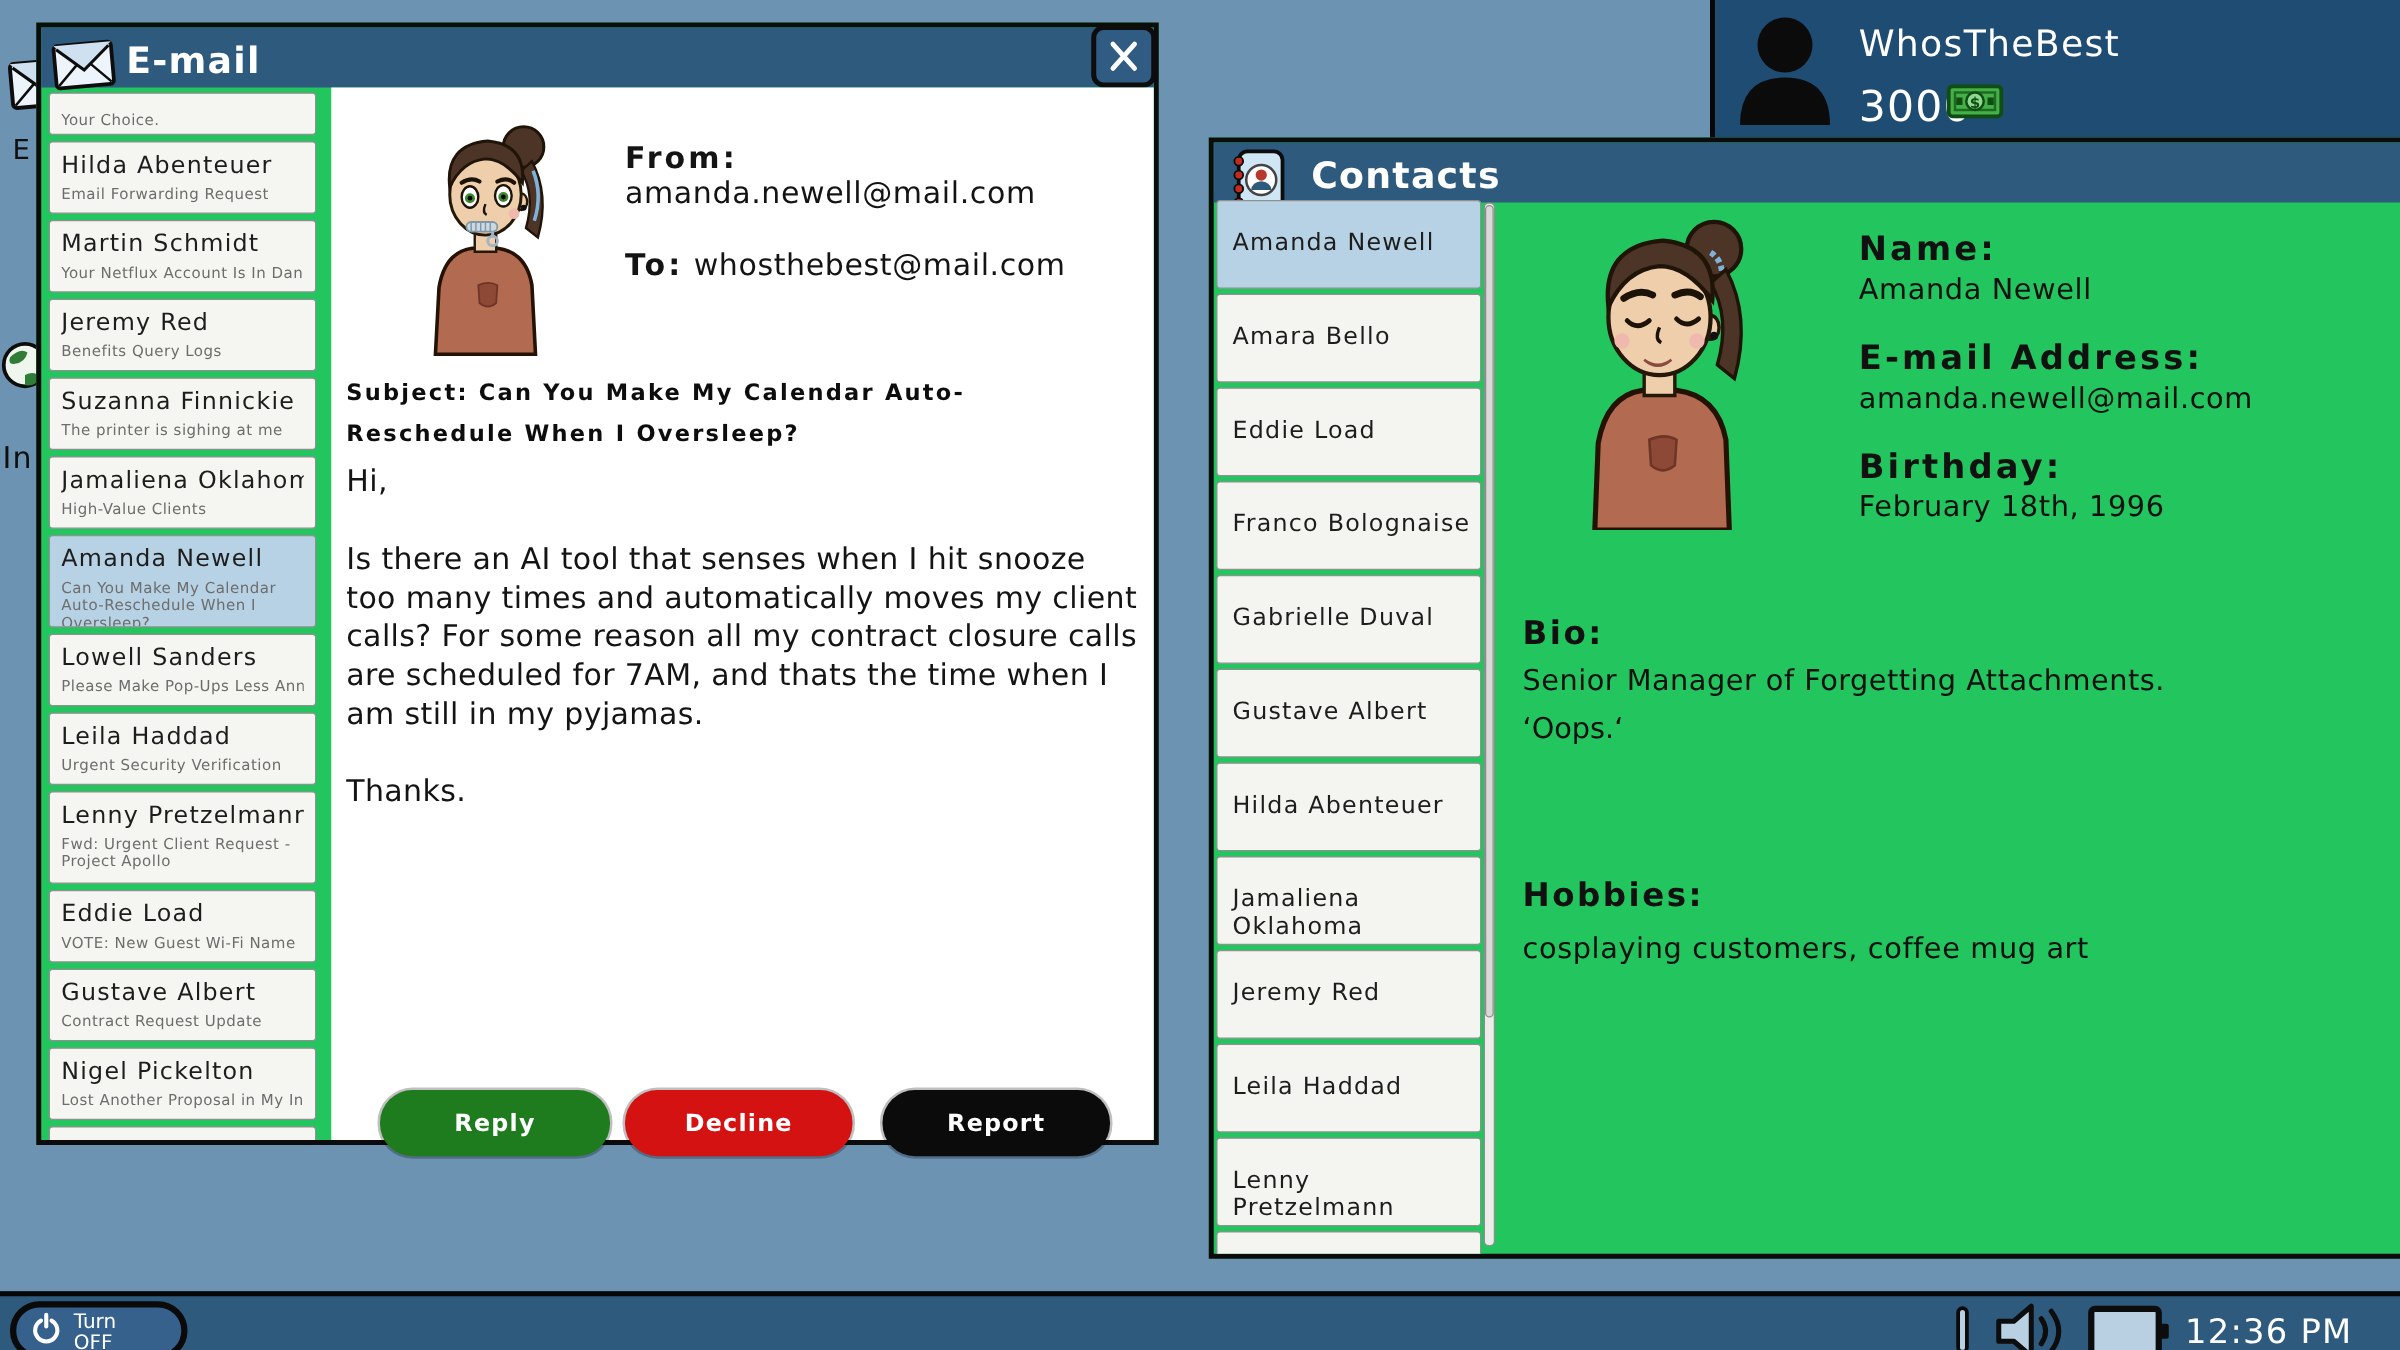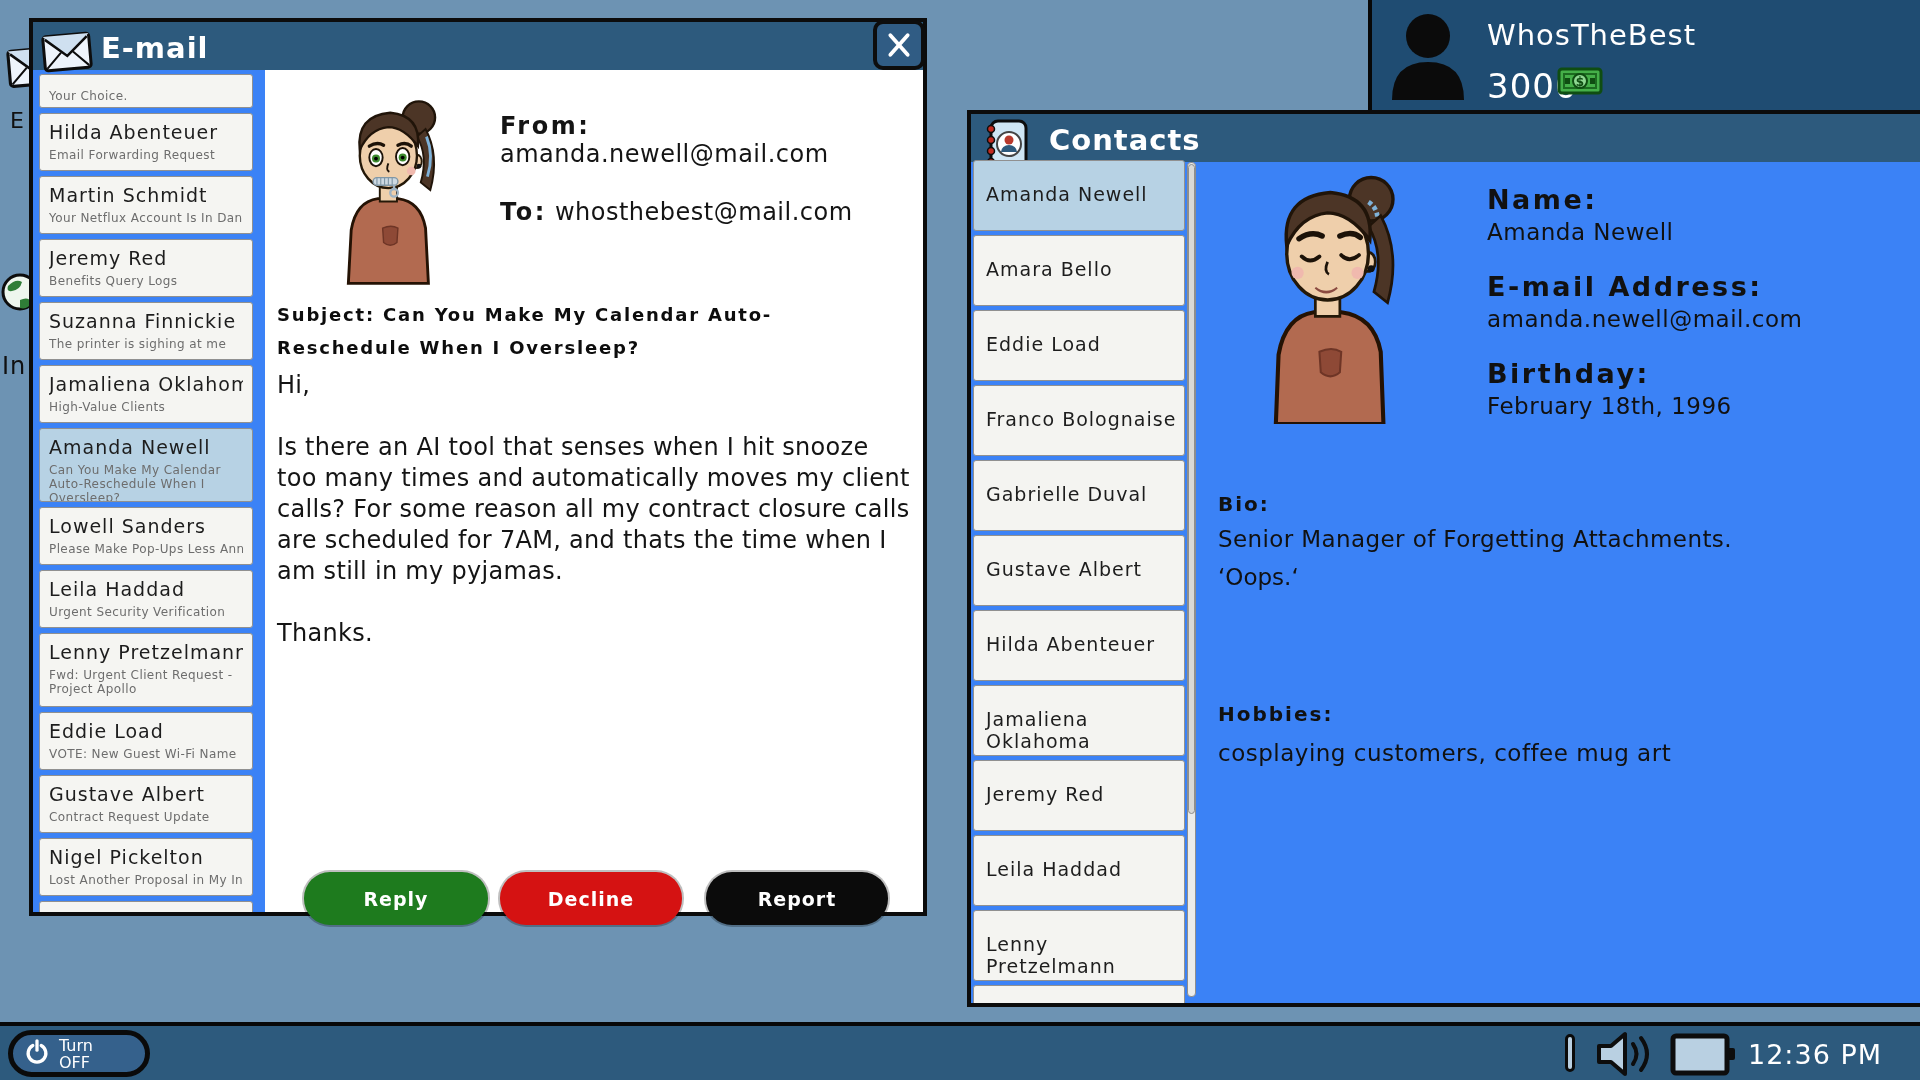--- a/index.html
+++ b/index.html
@@ -1,21 +1,21 @@
 <!DOCTYPE html>
 <html><head>
 <meta charset="utf-8">
 <style>
   * { margin:0; padding:0; box-sizing:border-box; }
   html,body { width:1920px; height:1080px; overflow:hidden; }
   body { font-family:"DejaVu Sans", sans-serif; }
   .desktop { position:absolute; inset:0; background:#6d93b3; }
 
   
-  .window { position:absolute; background:#3b82f6; border:4px solid #0c0c0c; }
+  .window { position:absolute; background:#22c55e; border:4px solid #0c0c0c; }
   .titlebar { position:absolute; left:0; right:0; top:0; height:48px; background:#2d5a7d; }
   .titlebar .win-title { position:absolute; left:68px; top:9px; color:#fff; font-size:29px; font-weight:bold; letter-spacing:1px; }
   .closebtn { position:absolute; top:-2px; right:-2px; width:52px; height:50px; background:#305c84; border:4px solid #0d0d0d; border-radius:10px; display:flex; align-items:center; justify-content:center; cursor:pointer; }
 
   
   #email-win { left:29px; top:18px; width:898px; height:898px; }
   .mail-icon { position:absolute; left:8px; top:8px; }
   .mail-sidebar { position:absolute; left:4px; top:48px; width:218px; bottom:0; overflow:hidden; padding-top:4px; }
   .mail-item { background:#f5f5f2; border:1px solid #909090; border-radius:3px; margin:0 2px 5px 2px; padding:7px 9px; overflow:hidden; }
   .mail-item .mail-sender { font-size:19px; color:#1d1d1d; letter-spacing:1px; white-space:nowrap; overflow:hidden; }
@@ -52,35 +52,35 @@
   .contact-item.sliver { height:26px; }
   .contact-scrollbar { position:absolute; left:216px; top:48px; bottom:6px; width:9px; background:#ececea; border:1px solid #8d8d8d; border-radius:4px; }
   .contact-scroll-thumb { position:absolute; top:1px; left:0; right:0; height:78%; background:#d9d9d6; border:1px solid #8d8d8d; border-radius:4px; }
 
   .contact-detail { position:absolute; left:232px; top:48px; right:0; bottom:0; }
   .contact-portrait { position:absolute; left:48px; top:10px; }
   .contact-fields { position:absolute; left:284px; top:22px; color:#111; }
   .cf-label { font-size:27px; font-weight:bold; letter-spacing:2.5px; }
   .cf-value { font-size:23px; letter-spacing:.5px; margin:4px 0 26px 0; }
   .contact-bio { position:absolute; left:15px; top:330px; color:#111; }
-  .bio-label,.hobbies-label { font-size:20px; font-weight:bold; letter-spacing:2px; }
+  .bio-label,.hobbies-label { font-size:26px; font-weight:bold; letter-spacing:2px; }
   .bio-text { font-size:23px; letter-spacing:.4px; line-height:30px; margin-top:8px; }
   .bio-oops { font-size:23px; margin-top:10px; }
   .contact-hobbies { position:absolute; left:15px; top:540px; color:#111; }
   .hobbies-text { font-size:23px; letter-spacing:.5px; margin-top:14px; }
 
   
   #profile-panel { position:absolute; left:1368px; top:0; width:560px; height:122px; background:#1f4c72; border:4px solid #070707; border-top:none; border-right:none; }
   .silhouette { position:absolute; left:16px; top:10px; }
   .profile-name { position:absolute; left:115px; top:18px; color:#fff; font-size:29px; letter-spacing:1px; }
   .profile-balance { position:absolute; left:115px; top:66px; color:#fff; font-size:34px; letter-spacing:1px; }
   .money-icon { position:absolute; left:185px; top:66px; }
 
   
-  #taskbar { position:absolute; left:0; right:0; bottom:0; height:58px; background:#2d5a7d; border-top:4px solid #070707; }
+  #taskbar { position:absolute; left:0; right:0; bottom:0; height:47px; background:#2d5a7d; border-top:4px solid #070707; }
   #turnoff-btn { position:absolute; left:8px; top:4px; width:142px; height:47px; background:#35618c; border:5px solid #0a0a0a; border-radius:24px; color:#fff; display:flex; align-items:center; cursor:pointer; font-family:"DejaVu Sans",sans-serif; }
   #turnoff-btn .power-glyph { margin-left:10px; }
   #turnoff-btn .lines { margin-left:8px; font-size:16px; line-height:17px; color:#fff; }
   .tb-sep { position:absolute; left:1565px; top:8px; width:10px; height:38px; background:#b9d0e2; border:3px solid #0a0a0a; border-radius:5px; }
   .tb-speaker { position:absolute; left:1594px; top:2px; }
   .tb-monitor { position:absolute; left:1668px; top:2px; }
   .tb-clock { position:absolute; left:1748px; top:13px; color:#fff; font-size:27px; letter-spacing:1px; }
 
   
   .dt-icon { position:absolute; }

